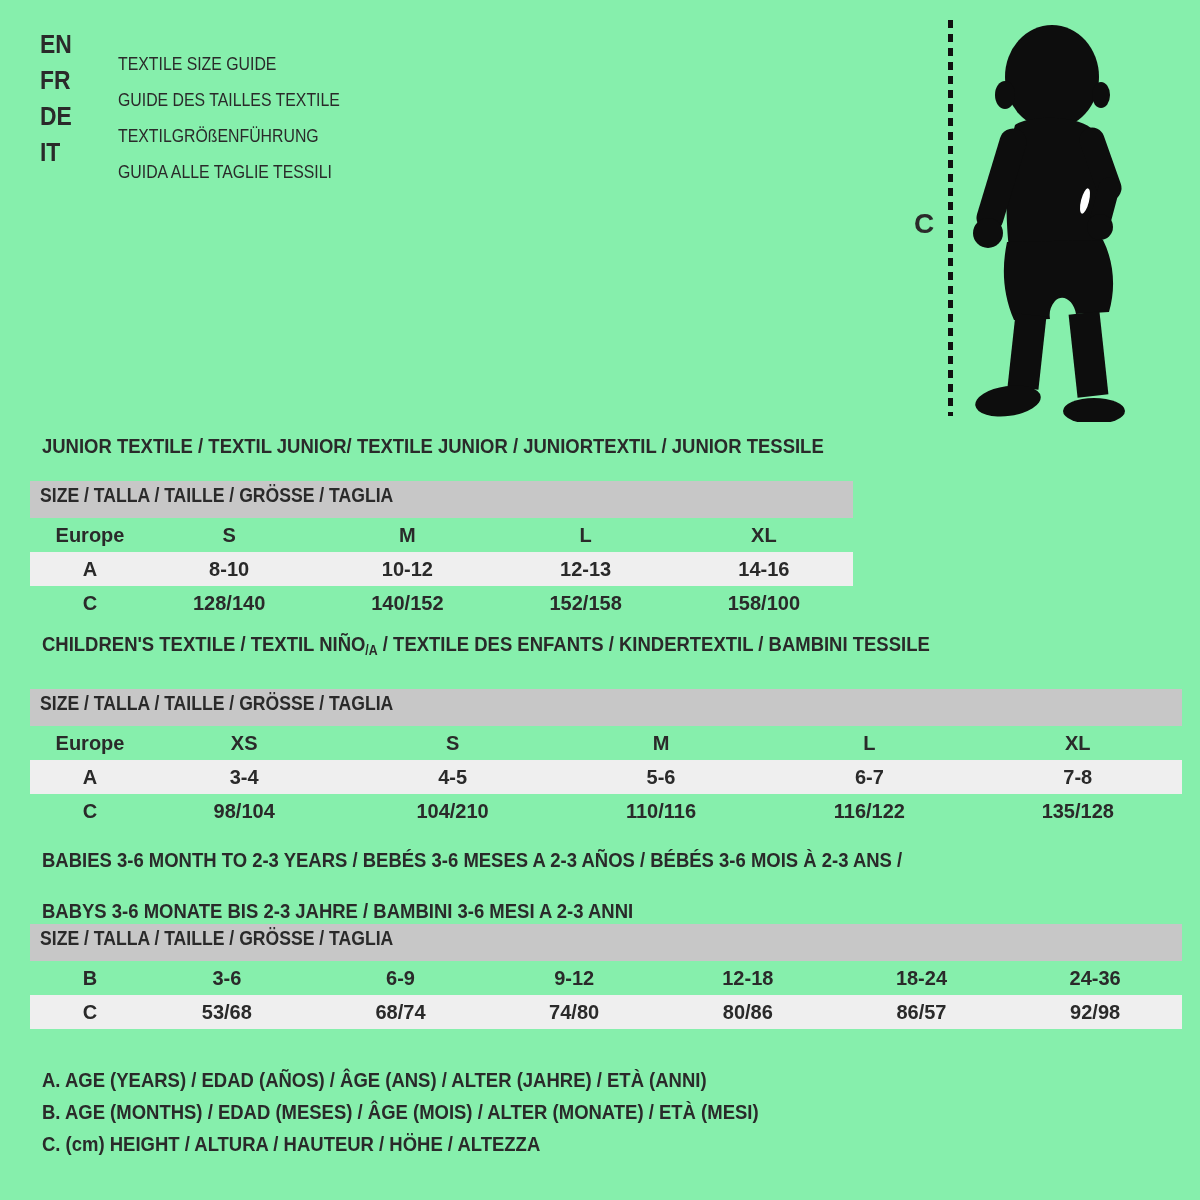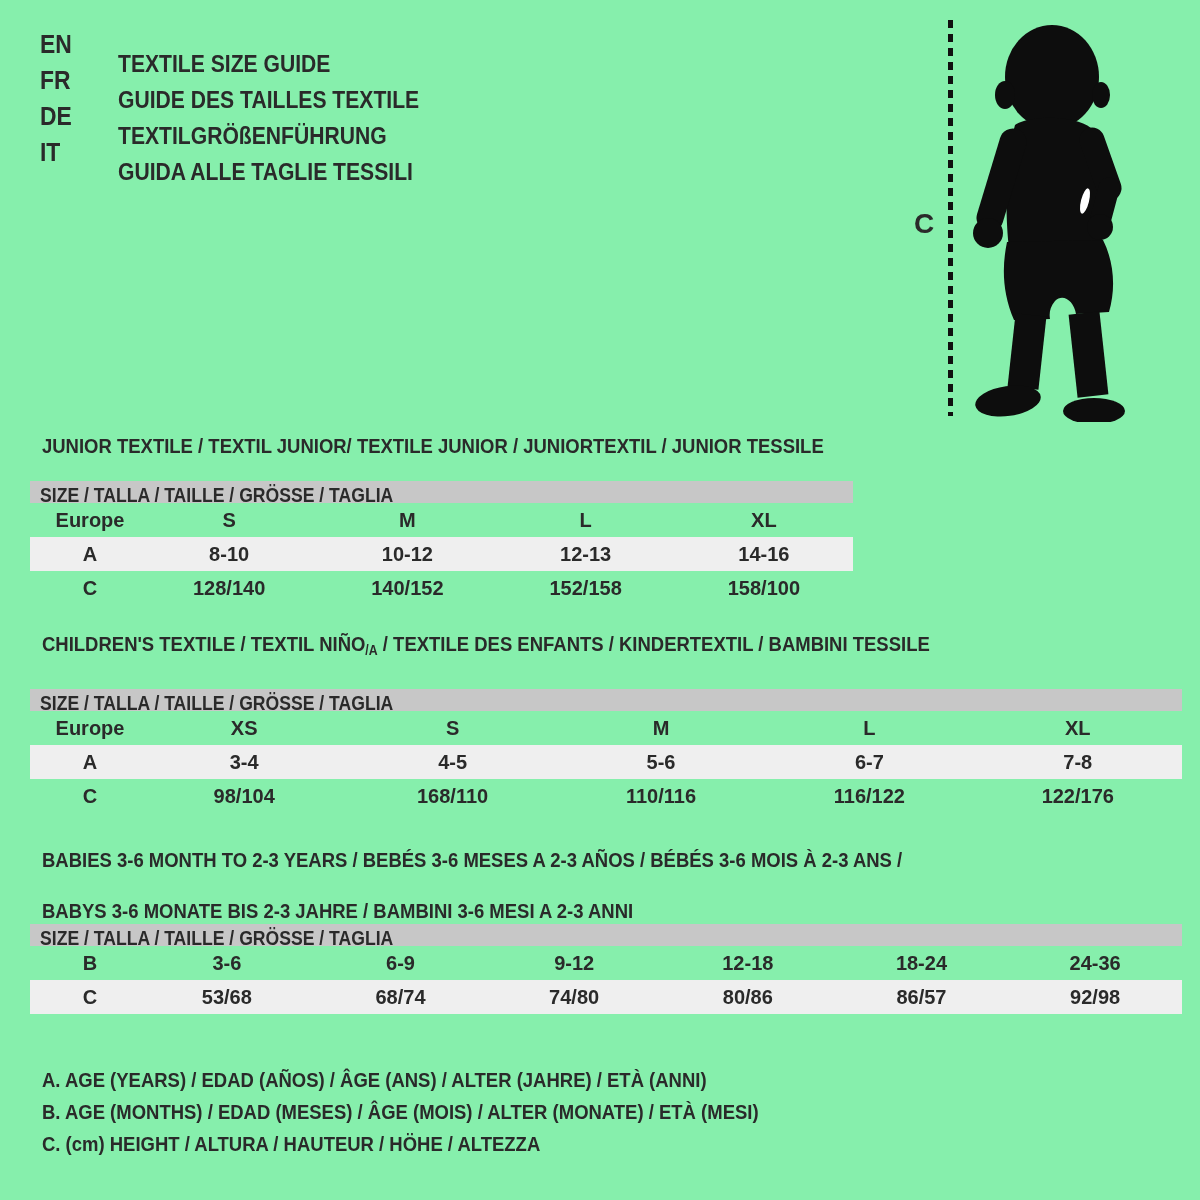--- a/index.html
+++ b/index.html
@@ -6,21 +6,21 @@
   .page {
     position:relative; width:1200px; height:1200px; background:#86efac;
     font-family:"Liberation Sans", sans-serif; color:#2a2a2a; overflow:hidden;
   }
   .cond { display:inline-block; transform:scaleX(0.88); transform-origin:0 50%; white-space:nowrap; }
 
   
   .lang-block { position:absolute; left:40px; top:26px; }
   .lang-row { display:flex; align-items:center; height:36px; }
   .lang-code { width:78px; font-size:26px; font-weight:700; }
-  .lang-title { font-size:24px; font-weight:700;margin-top:40px; }
+  .lang-title { font-size:18px; font-weight:400;margin-top:40px; }
 
   
   .figure { position:absolute; left:0; top:0; width:1200px; height:430px; }
   .c-label { position:absolute; left:914px; top:208px; font-size:28px; font-weight:700; }
   .dash-line {
     position:absolute; left:948px; top:20px; width:5px; height:396px;
     background:repeating-linear-gradient(to bottom,#101010 0 8px,transparent 8px 14px);
   }
   .baby-svg { position:absolute; left:955px; top:20px; width:190px; height:402px; }
 
@@ -31,21 +31,21 @@
   .st-3a { top:848px; }
   .st-3b { top:883px;margin-top:16px; }
   .sub-a { font-size:14px; vertical-align:-4px; font-weight:700; }
 
   
   .tbl { position:absolute; left:30px; }
   .tbl-1 { top:481px; width:823px; }
   .tbl-2 { top:689px; width:1152px; }
   .tbl-3 { top:924px; width:1152px; }
   .tbl-head {
-    background:#c7c7c7; height:22px; line-height:28px; padding-left:10px;
+    background:#c7c7c7; height:37px; line-height:28px; padding-left:10px;
     font-size:20px; font-weight:700;
   }
   table { border-collapse:collapse; table-layout:fixed; width:100%; }
   col.first { width:110px; }
   td { height:34px; font-size:20px; font-weight:700; text-align:center; padding:0; }
   td.rowlabel { text-align:center; padding-left:10px; }
   tr.stripe { background:#efefef; }
 
   
   .legend { position:absolute; left:42px; top:1068px; }
@@ -169,24 +169,24 @@
         <td class="rowlabel">A</td>
         <td>3-4</td>
         <td>4-5</td>
         <td>5-6</td>
         <td>6-7</td>
         <td>7-8</td>
       </tr>
       <tr>
         <td class="rowlabel">C</td>
         <td>98/104</td>
-        <td>168/110</td>
+        <td>104/210</td>
         <td>110/116</td>
         <td>116/122</td>
-        <td>122/176</td>
+        <td>135/128</td>
       </tr>
     </tbody>
       </table>
   </div>
 
   <div class="sec-title st-3a">
     <span class="cond">BABIES 3-6 MONTH TO 2-3 YEARS / BEBÉS 3-6 MESES A 2-3 AÑOS / BÉBÉS 3-6 MOIS À 2-3 ANS /</span>
   </div>
   <div class="sec-title st-3b">
     <span class="cond">BABYS 3-6 MONATE BIS 2-3 JAHRE / BAMBINI 3-6 MESI A 2-3 ANNI</span>

